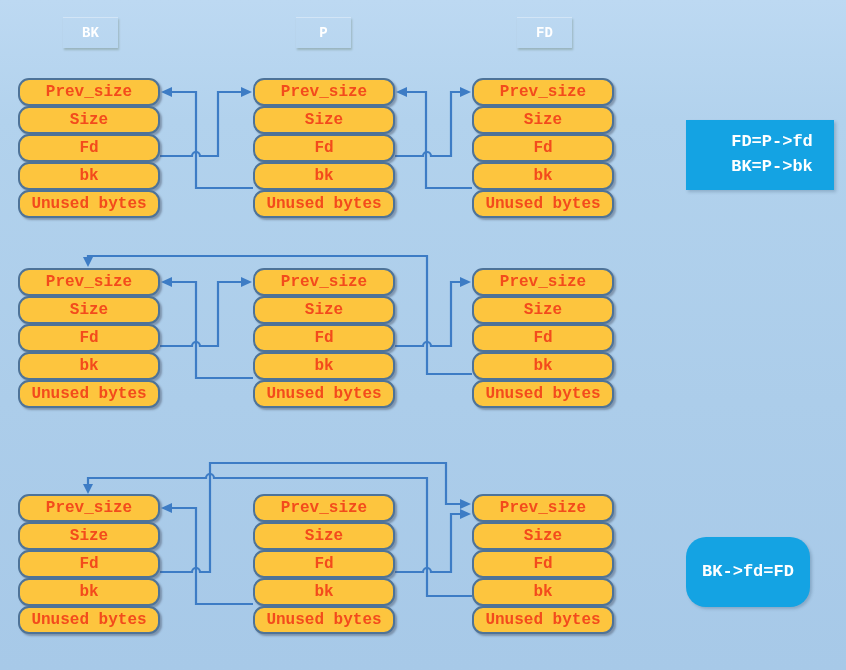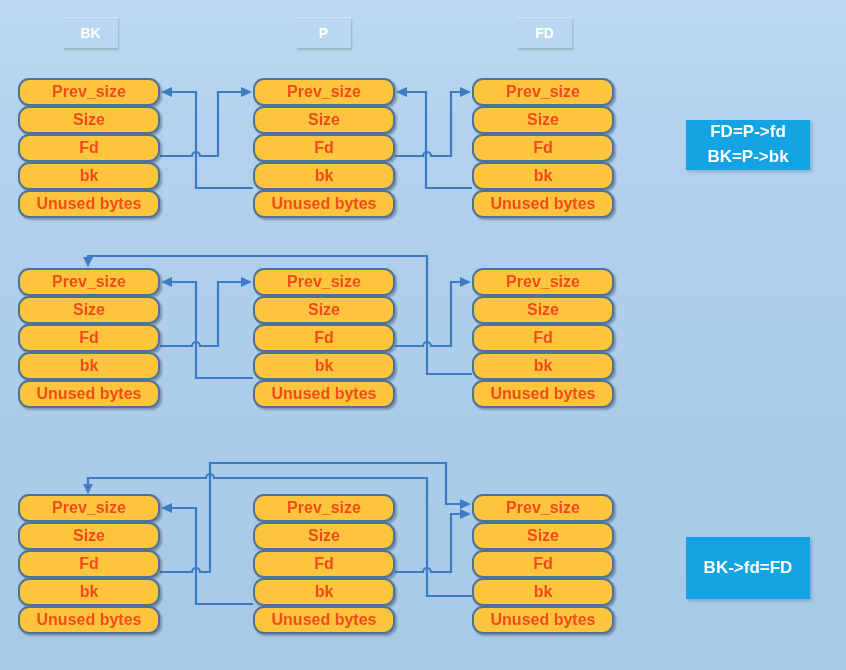--- a/index.html
+++ b/index.html
@@ -1,20 +1,20 @@
 <!DOCTYPE html>
 <html><head>
 <meta charset="utf-8">
 <style>
   html,body{margin:0;padding:0;}
   #stage{
     position:relative;
     width:846px;height:670px;
     overflow:hidden;
-    font-family:Liberation Sans, sans-serif;
+    font-family:Liberation Mono, monospace;
     background:linear-gradient(180deg,#bdd9f2 0%, #b2d2ed 18%, #accdea 60%, #a7c9e8 100%);
   }
   .ptr-label{
     position:absolute;
     width:55px;height:31px;
     display:flex;align-items:center;justify-content:center;
     font-weight:bold;font-size:14px;color:#fff;
     box-shadow:inset 0 1px 0 rgba(255,255,255,.35), 1px 2px 2px rgba(60,80,40,.25);
   }
   .chunk{position:absolute;width:142px;}
@@ -127,20 +127,20 @@
       <div class="cell" style="background: rgb(253, 197, 62); border: 2px solid rgb(78, 115, 152); color: rgb(243, 75, 28);">bk</div>
       <div class="cell" style="background: rgb(253, 197, 62); border: 2px solid rgb(78, 115, 152); color: rgb(243, 75, 28);">Unused bytes</div>
     </div>
     <div class="chunk" style="left: 472px; top: 494px;">
       <div class="cell" style="background: rgb(253, 197, 62); border: 2px solid rgb(78, 115, 152); color: rgb(243, 75, 28);">Prev_size</div>
       <div class="cell" style="background: rgb(253, 197, 62); border: 2px solid rgb(78, 115, 152); color: rgb(243, 75, 28);">Size</div>
       <div class="cell" style="background: rgb(253, 197, 62); border: 2px solid rgb(78, 115, 152); color: rgb(243, 75, 28);">Fd</div>
       <div class="cell" style="background: rgb(253, 197, 62); border: 2px solid rgb(78, 115, 152); color: rgb(243, 75, 28);">bk</div>
       <div class="cell" style="background: rgb(253, 197, 62); border: 2px solid rgb(78, 115, 152); color: rgb(243, 75, 28);">Unused bytes</div>
     </div>
-    <div class="annotation" style="left: 686px; top: 120px; height: 50px; background: rgb(20, 163, 227);">
+    <div class="annotation" style="left: 686px; top: 120px; height: 70px; background: rgb(20, 163, 227); padding-left: 24px;">
       <div>FD=P-&gt;fd</div>
       <div>BK=P-&gt;bk</div>
     </div>
-    <div class="annotation" style="left: 686px; top: 537px; height: 62px; background: rgb(20, 163, 227);">
+    <div class="annotation" style="left: 686px; top: 537px; height: 70px; background: rgb(20, 163, 227); border-radius: 20px;">
       <div>BK-&gt;fd=FD</div>
     </div>
   </div>
 
 </body></html>

